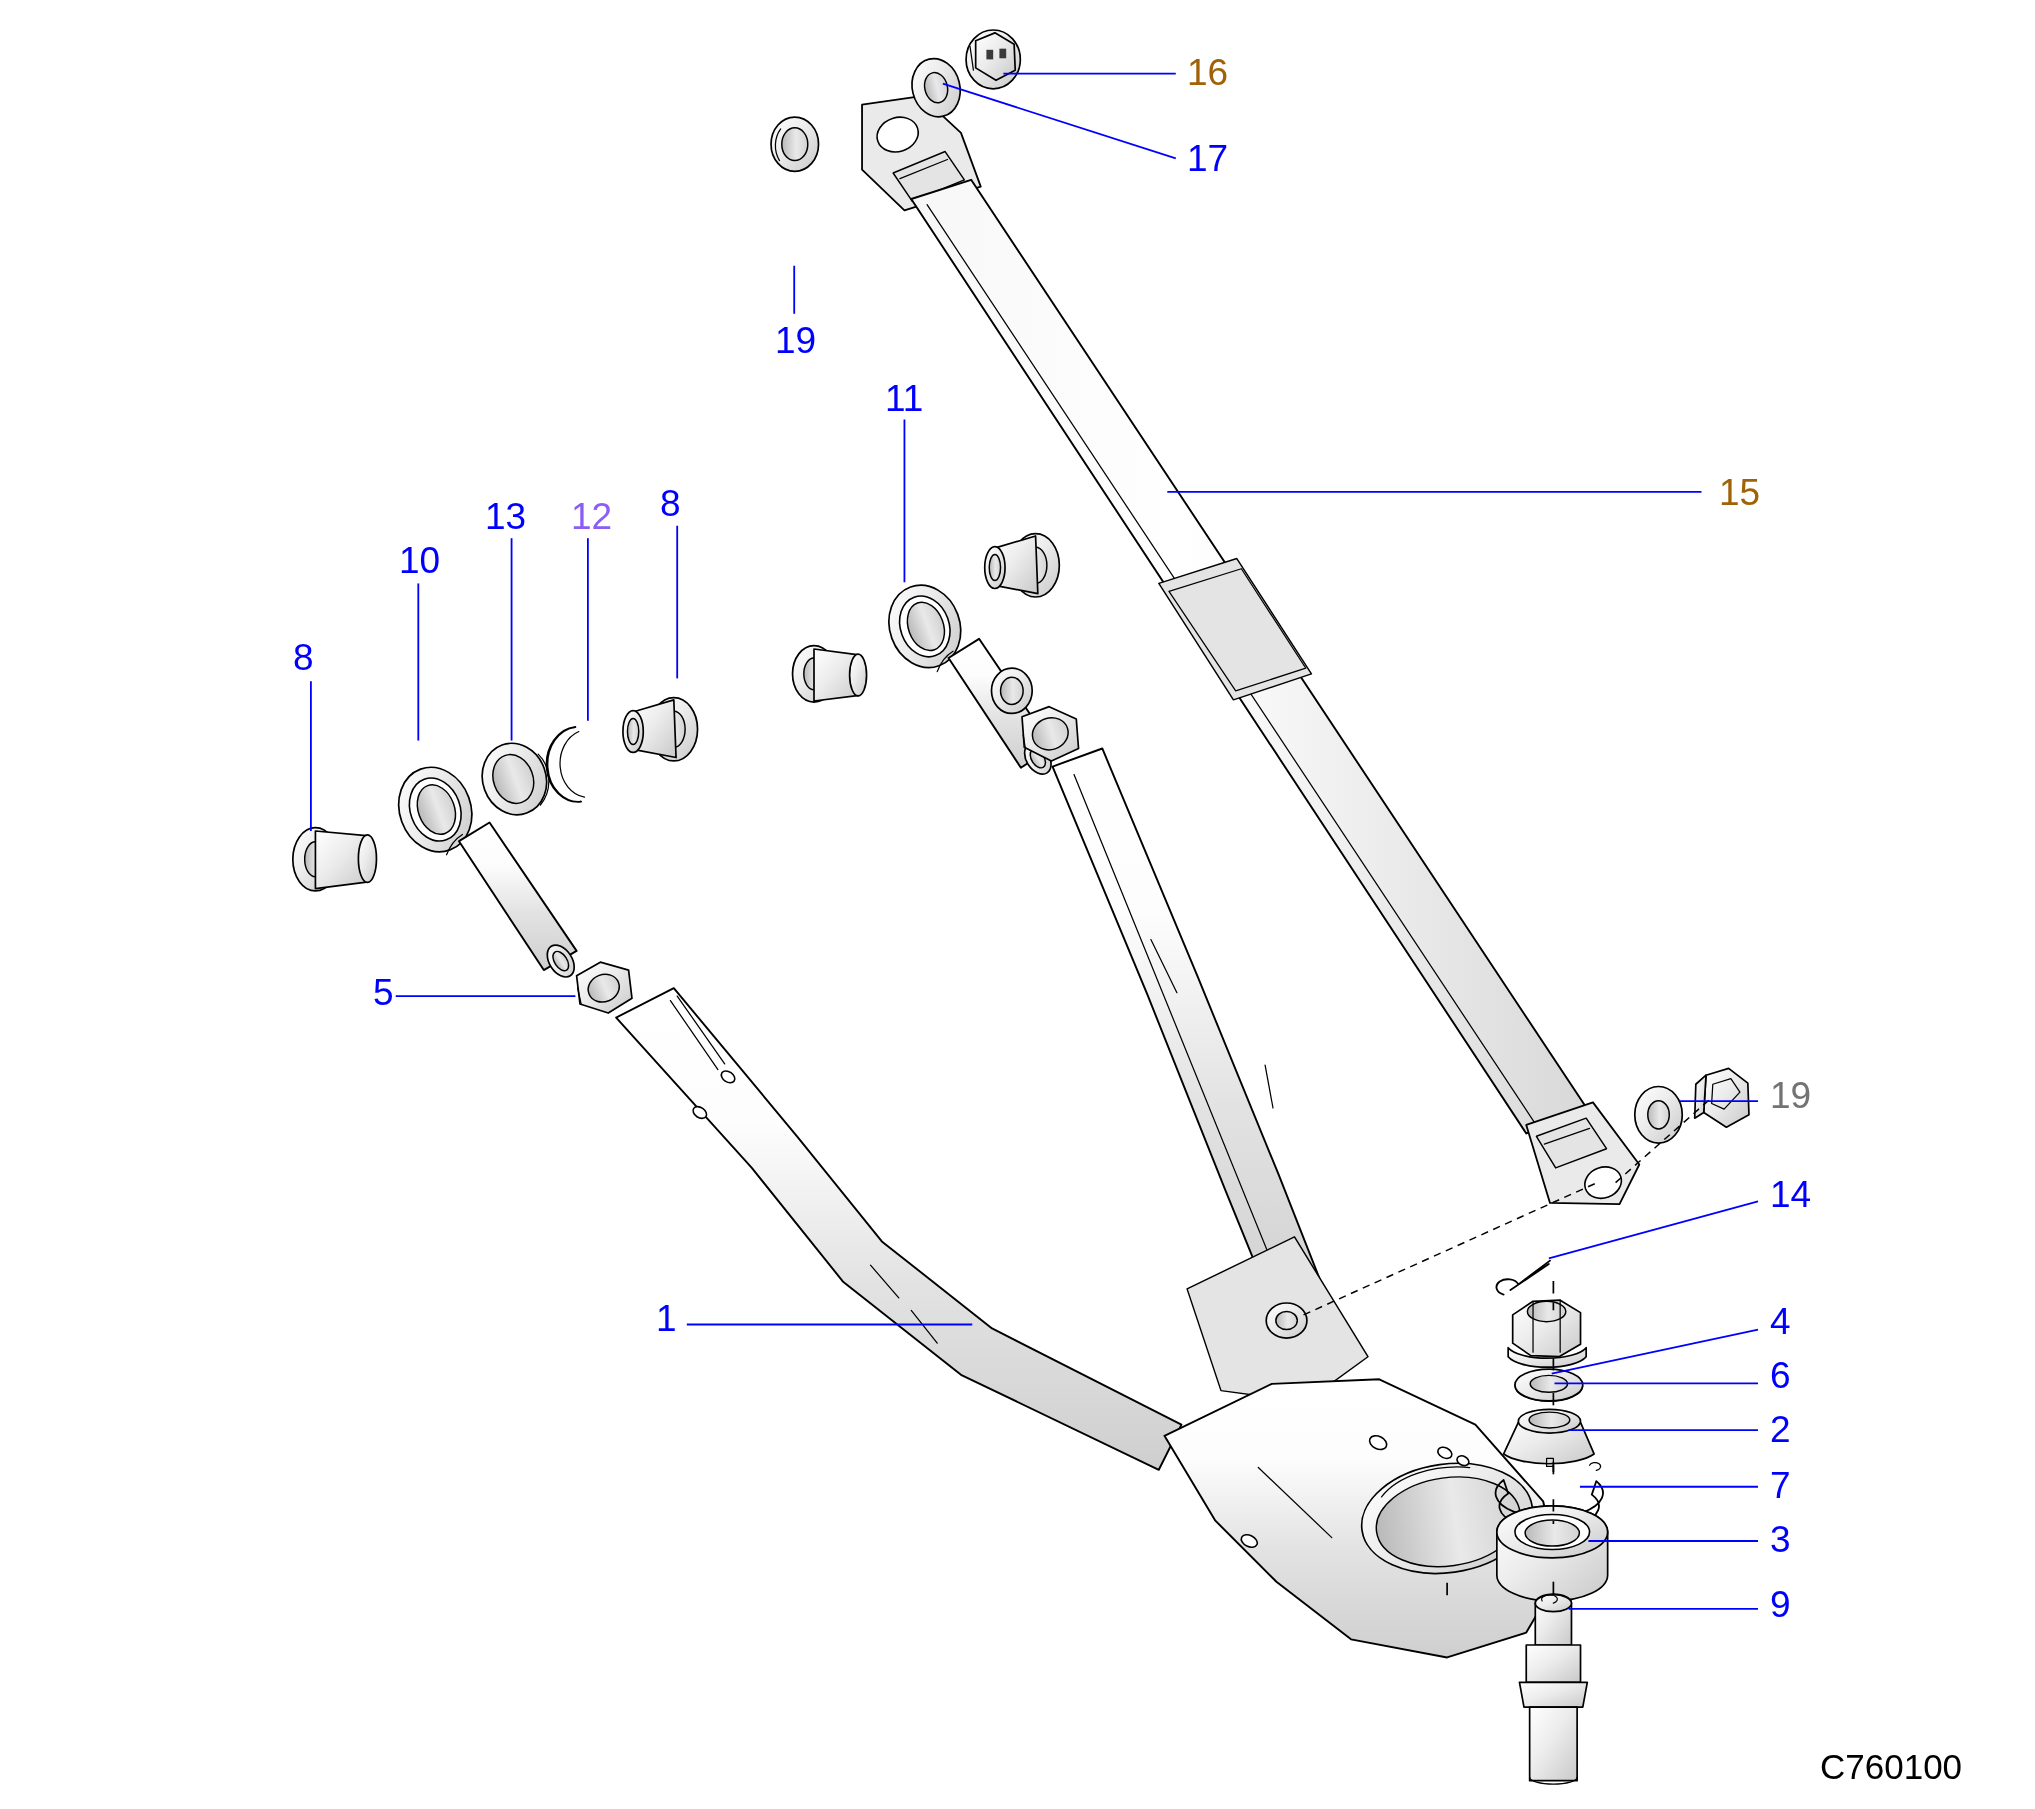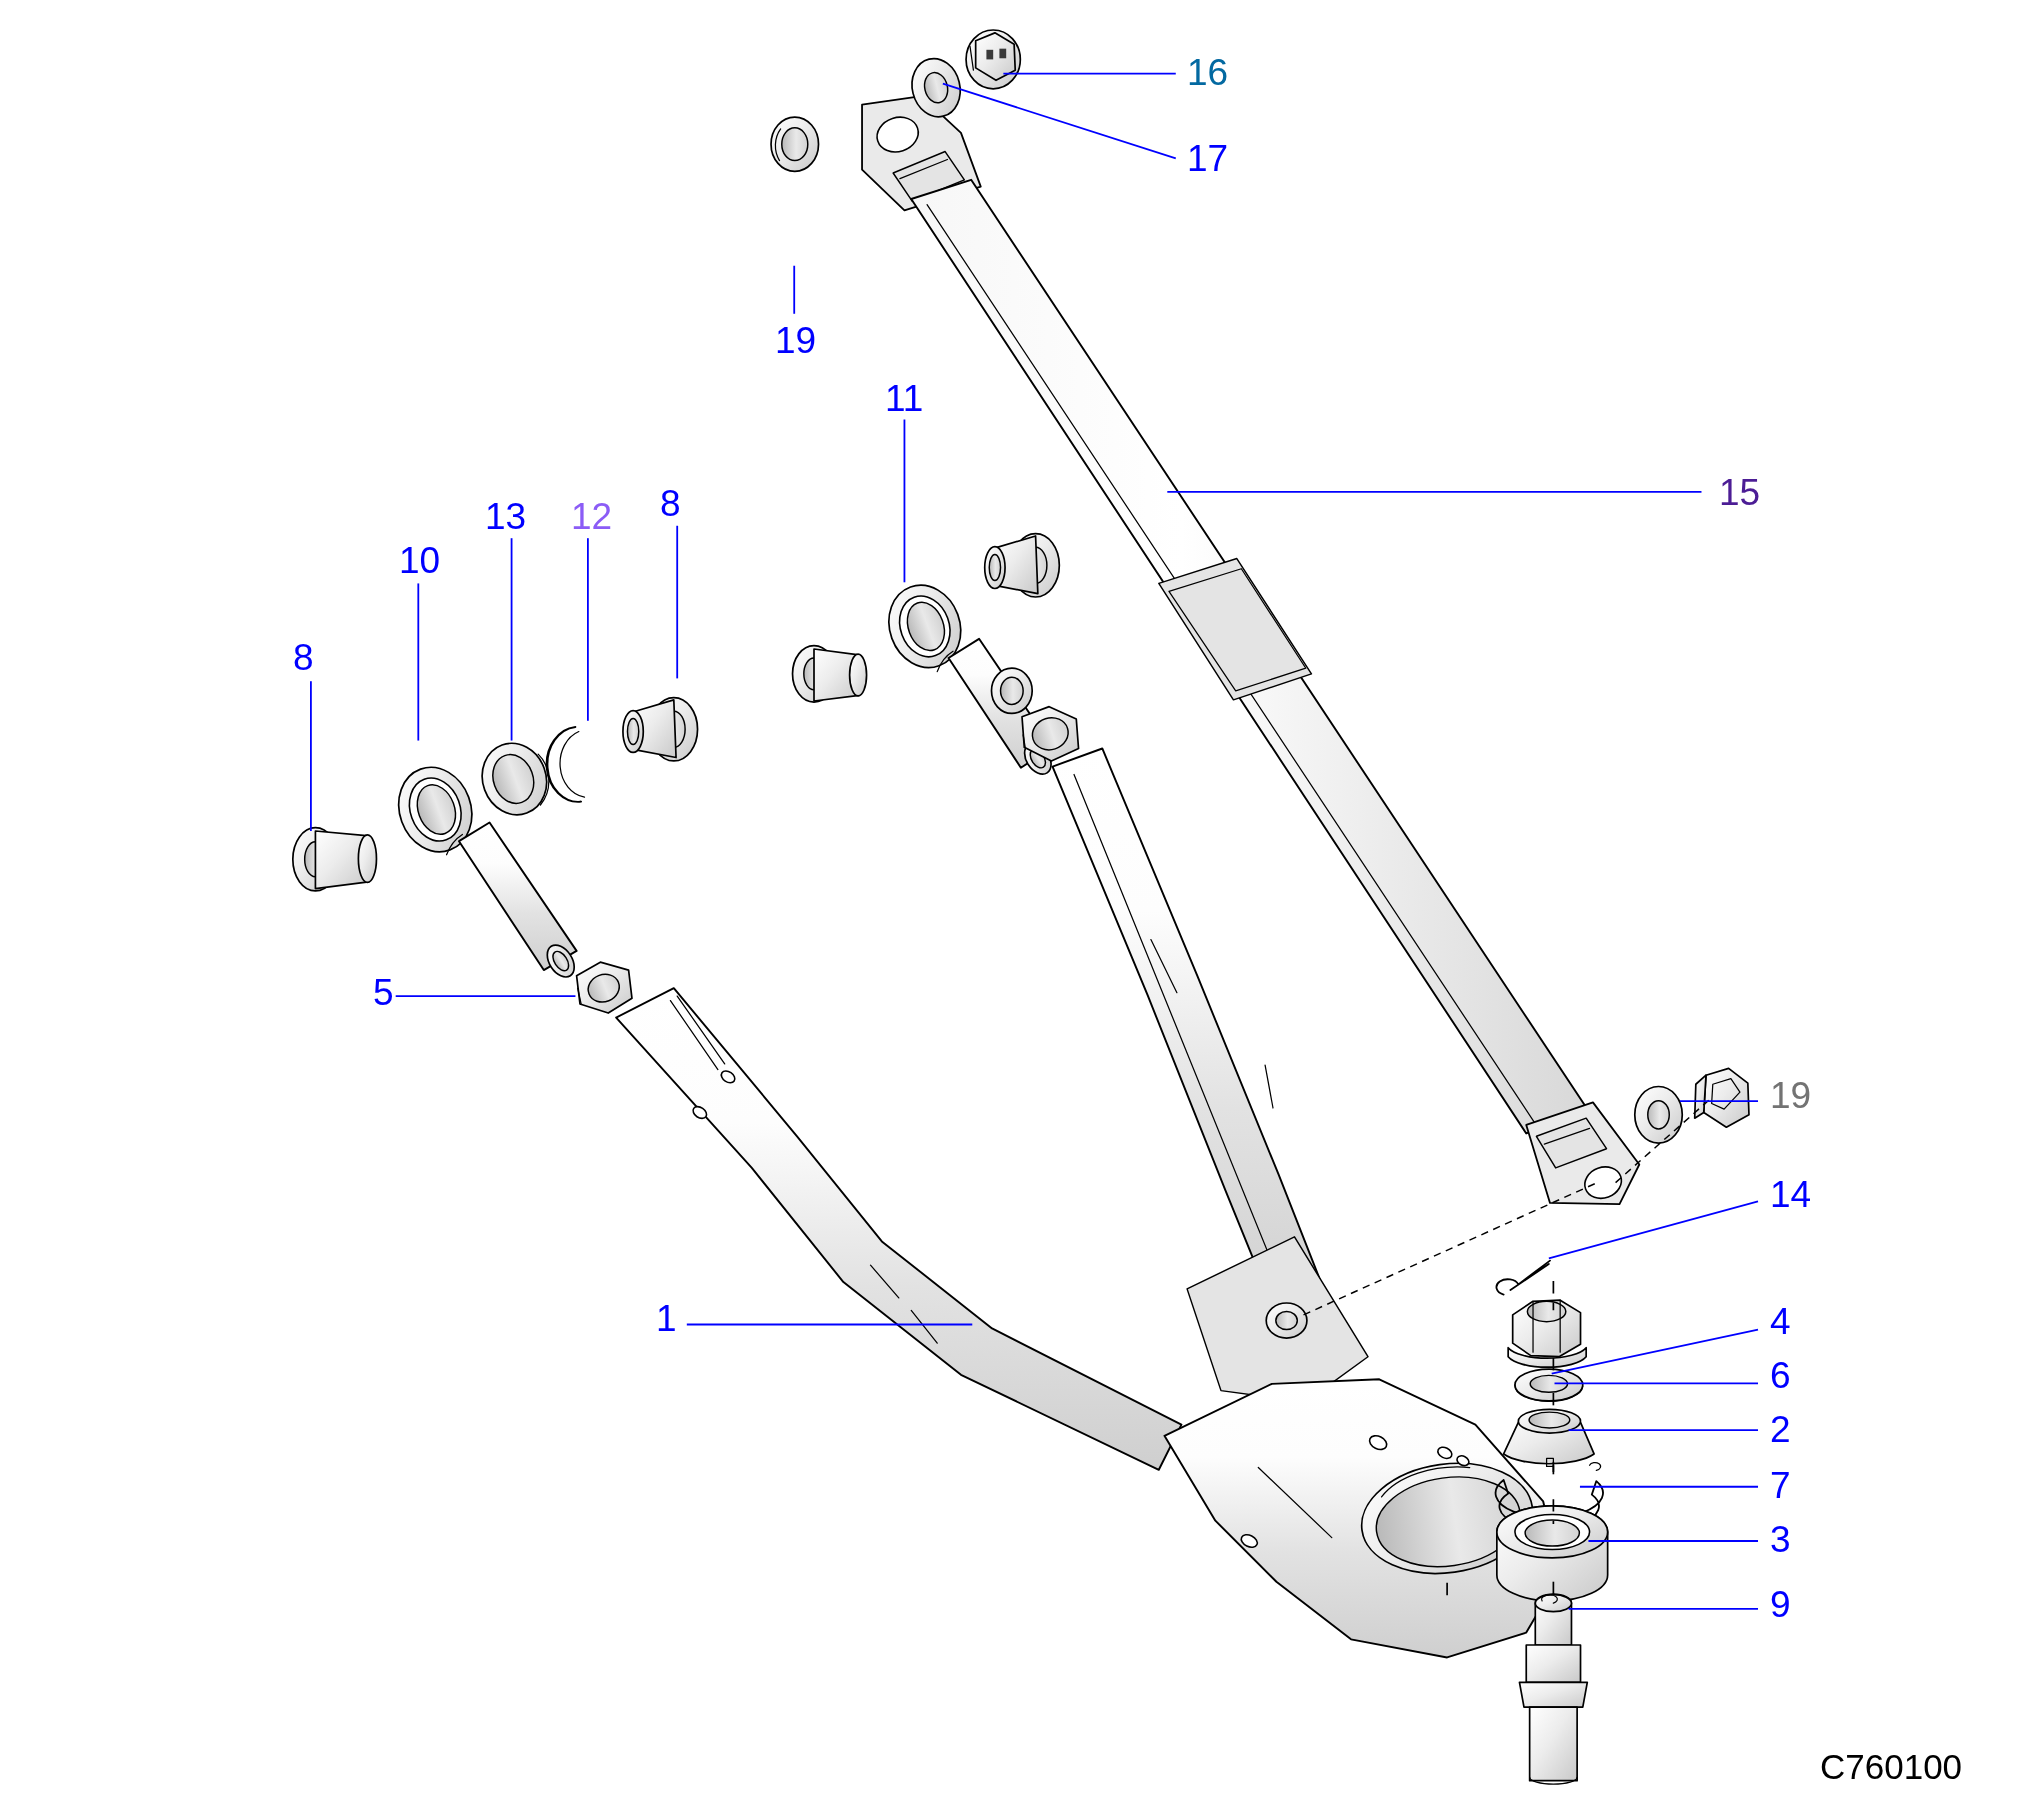--- a/index.html
+++ b/index.html
@@ -274,22 +274,22 @@
       <div class="callout" style="left: 1770px; top: 1467px; color: rgb(0, 0, 255);">7</div>
       <div class="callout" style="left: 373px; top: 974px; color: rgb(0, 0, 255);">5</div>
       <div class="callout" style="left: 293px; top: 639px; color: rgb(0, 0, 255);">8</div>
       <div class="callout" style="left: 660px; top: 485px; color: rgb(0, 0, 255);">8</div>
       <div class="callout" style="left: 1770px; top: 1586px; color: rgb(0, 0, 255);">9</div>
       <div class="callout" style="left: 399px; top: 542px; color: rgb(0, 0, 255);">10</div>
       <div class="callout" style="left: 885px; top: 380px; color: rgb(0, 0, 255);">11</div>
       <div class="callout" style="left: 571px; top: 498px; color: #8b5cf6;">12</div>
       <div class="callout" style="left: 485px; top: 498px; color: rgb(0, 0, 255);">13</div>
       <div class="callout" style="left: 1770px; top: 1176px; color: rgb(0, 0, 255); text-align: center;">14</div>
-      <div class="callout" style="left: 1719px; top: 474px; color: #4c1d95;">15</div>
-      <div class="callout" style="left: 1187px; top: 54px; color: #0369a1;">16</div>
+      <div class="callout" style="left: 1719px; top: 474px; color: #a16207;">15</div>
+      <div class="callout" style="left: 1187px; top: 54px; color: #a16207;">16</div>
       <div class="callout" style="left: 1187px; top: 140px; color: rgb(0, 0, 255);">17</div>
       <div class="callout" style="left: 775px; top: 322px; color: rgb(0, 0, 255);">19</div>
       <div class="callout" style="left: 1770px; top: 1077px; color: #737373;">19</div>
     </div>
 
   <div id="footer-right">C760100</div>
 
 </div>
 
 

